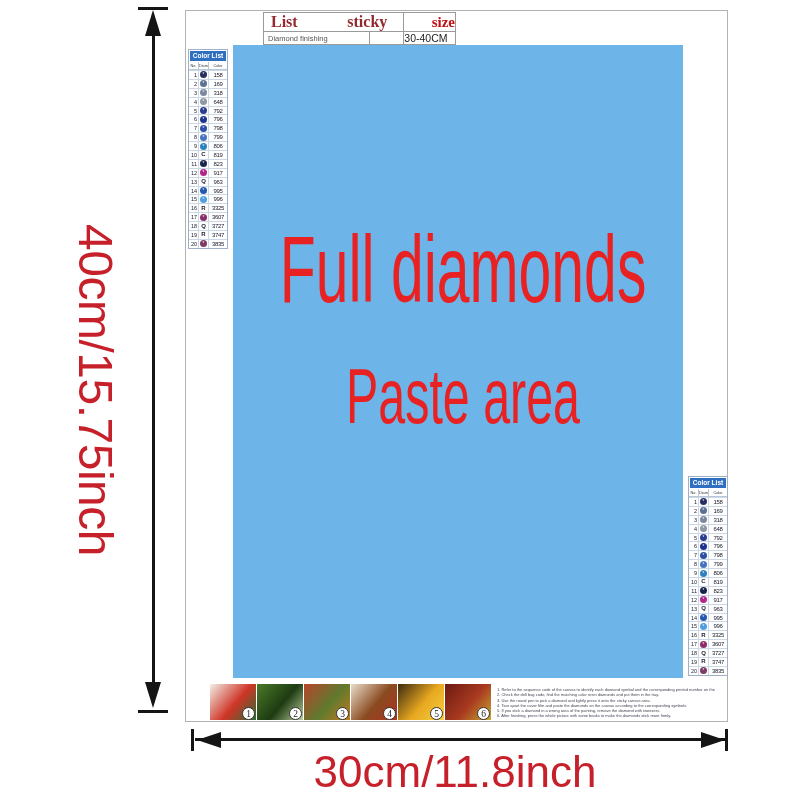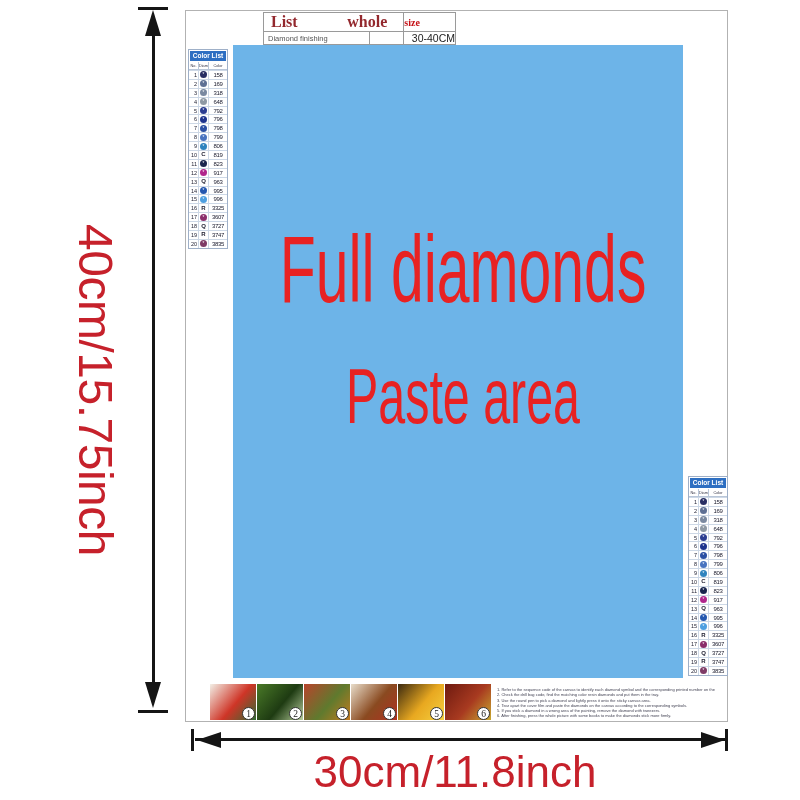--- a/index.html
+++ b/index.html
@@ -9,25 +9,25 @@
   
   .canvas { position:absolute; left:185px; top:10px; width:543px; height:712px;
             background:#ffffff; border:1px solid #b2b2b2; }
 
   
   .item-table { position:absolute; left:77px; top:1px; width:193px; border-collapse:collapse; background:#fff; }
   .item-table td { border:1px solid #9a9a9a; }
   .it-h1 { height:18px; }
   .h1wrap { display:flex; justify-content:space-between; padding:0 16px 0 7px;
             font-family:"Liberation Serif", serif; font-size:16px; font-weight:bold; }
-  .it-h3 { width:52px; text-align:left; font-family:"Liberation Serif", serif;
-           font-size:10px; font-weight:bold; }
+  .it-h3 { width:52px; text-align:right; font-family:"Liberation Serif", serif;
+           font-size:15px; font-weight:bold; }
   .it-c1 { width:106px; font-size:7.5px; color:#555; padding-left:4px; height:13px; }
   .it-c2 { width:35px; }
-  .it-c3 { text-align:right; font-size:10.5px; color:#222; }
+  .it-c3 { text-align:left; font-size:10.5px; color:#222; }
 
   
   .paste { position:absolute; left:47px; top:34px; width:450px; height:633px; background:#6db4e8; }
   .paste-line { position:absolute; left:51%; white-space:nowrap; color:#e82222; }
   .paste-l1 { top:224px; font-size:95px; transform:translate(-50%,-50%) scaleX(0.62); }
   .paste-l2 { top:351px; font-size:78px; transform:translate(-50%,-50%) scaleX(0.62); }
 
   
   .color-list { position:absolute; width:40px; background:#fff; border:1px solid #9fb0c8; }
   .cl-left  { left:2px;   top:38px; }
@@ -92,21 +92,21 @@
   <div class="height-label" style="color: rgb(198, 33, 43);">40cm/15.75inch</div>
 
   <div class="canvas">
 
     <table class="item-table">
       <tbody>
           <tr>
         <td class="it-h1" colspan="2">
           <div class="h1wrap">
             <span style="color: rgb(147, 40, 45);">List</span>
-            <span style="color: rgb(147, 40, 45);">whole</span>
+            <span style="color: rgb(147, 40, 45);">sticky</span>
           </div>
         </td>
         <td class="it-h3" style="color: rgb(196, 15, 20);">size</td>
       </tr>
       <tr>
         <td class="it-c1">Diamond finishing</td>
         <td class="it-c2"></td>
         <td class="it-c3">30-40CM</td>
       </tr>
     </tbody>

